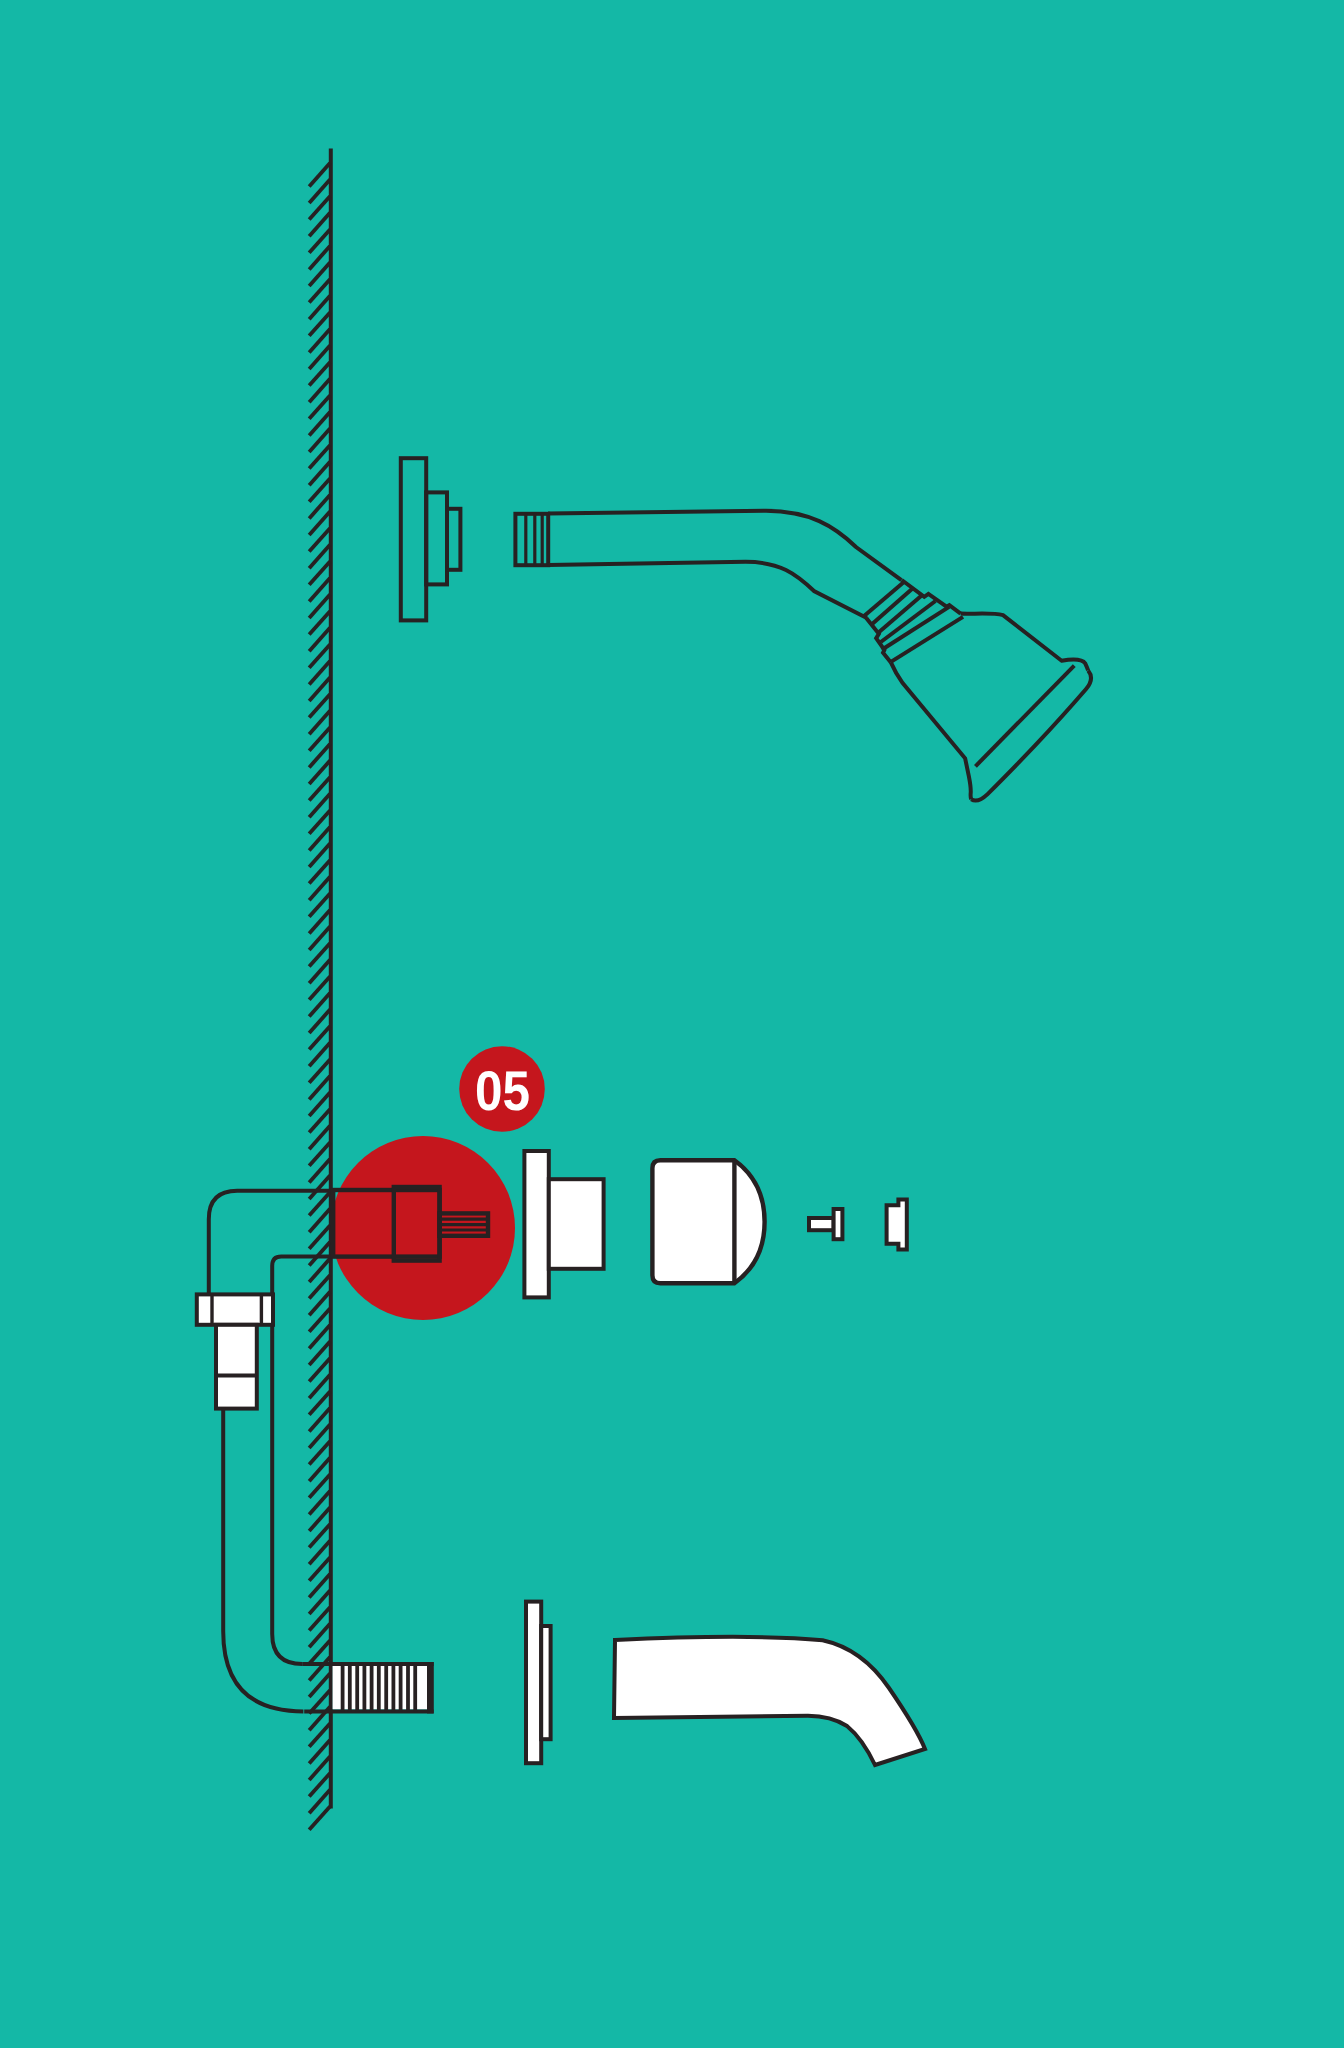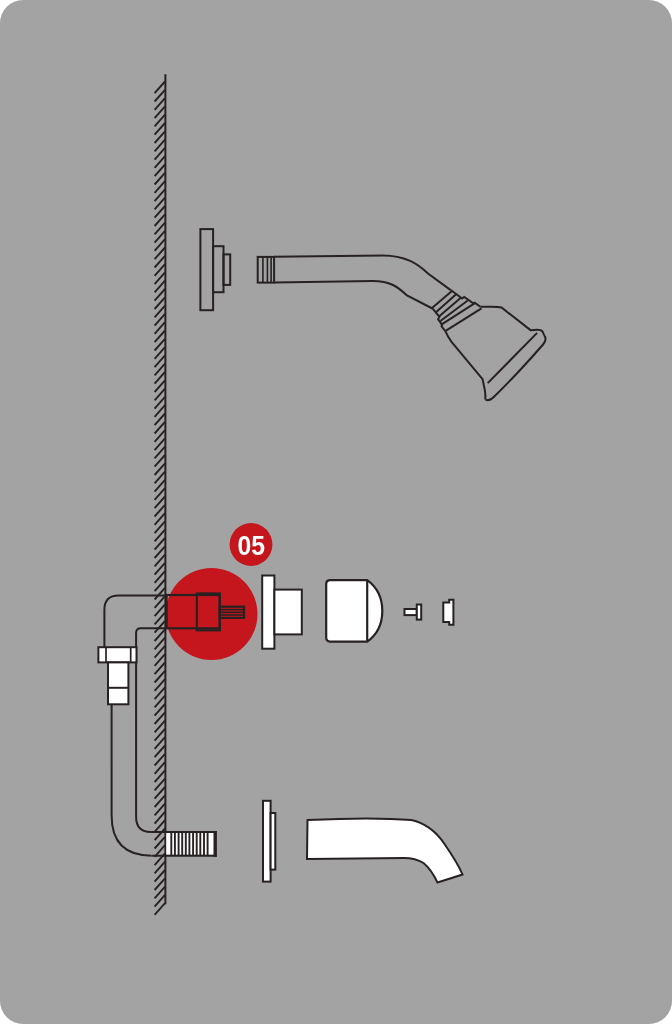--- a/index.html
+++ b/index.html
@@ -1,17 +1,17 @@
 <!DOCTYPE html>
 <html><head>
 <meta charset="utf-8">
 <style>
   html,body{margin:0;padding:0;background:#ffffff;}
-  .page{position:relative;width:672px;height:1024px;background:#a3a3a3;overflow:hidden;
-        font-family:"Liberation Sans", sans-serif;border-radius:23px;}
+  .page{position:relative;width:672px;height:1024px;background:#14b8a6;overflow:hidden;
+        font-family:"Liberation Sans", sans-serif;}
 </style>
 </head>
 <body>
 <div class="page">
 <svg width="672" height="1024" viewBox="0 0 672 1024" xmlns="http://www.w3.org/2000/svg">
 
 <circle cx="211.5" cy="614" r="46" fill="#c5161d"></circle>
 
 <g>
 <circle cx="251" cy="544.5" r="21.4" fill="#c5161d"></circle>

